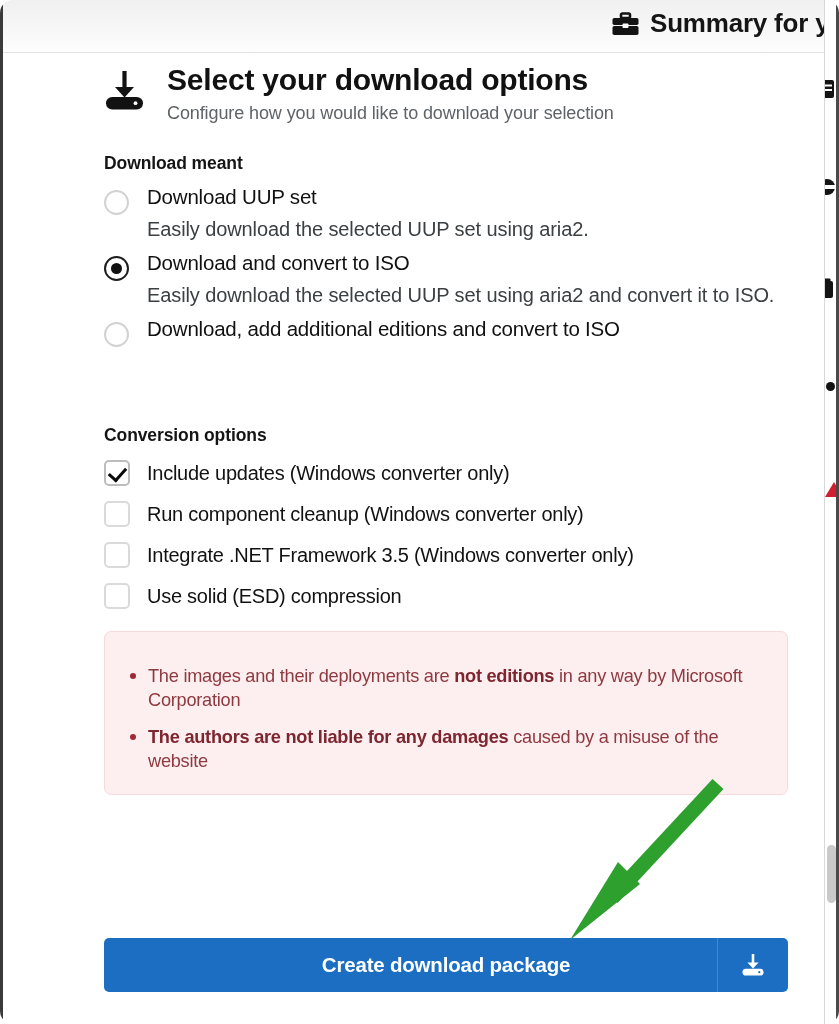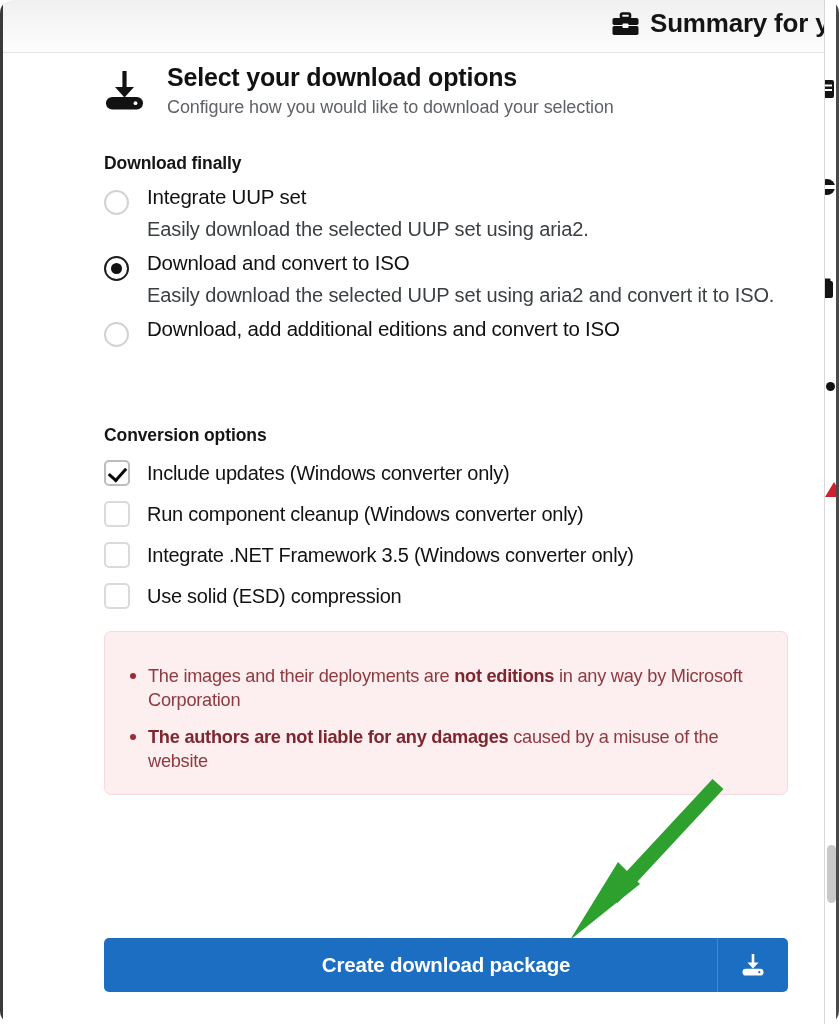--- a/index.html
+++ b/index.html
@@ -53,21 +53,21 @@
   .card{
     position:absolute;left:3px;top:53px;width:821px;height:971px;
     background:#ffffff;z-index:10;
   }
   .sec-head{
     position:absolute;left:99px;top:10px;
     display:flex;align-items:flex-start;gap:20px;
   }
   .dl-icon{width:45px;height:45px;margin-top:5px;flex:none;}
   .sec-title{
-    font-size:25px;font-weight:bold;color:#111111;
+    font-size:30px;font-weight:bold;color:#111111;
     line-height:1.15;margin:0;letter-spacing:-0.2px;
   }
   .sec-sub{
     font-size:18px;color:#5f6368;line-height:1.3;
     margin-top:4px;letter-spacing:-0.1px;
   }
   .grp-title{
     position:absolute;left:101px;
     font-size:17.5px;font-weight:bold;color:#151515;
     letter-spacing:-0.1px;
@@ -197,26 +197,26 @@
           <rect x="4" y="29" width="37" height="12.5" rx="6.2" fill="#121212"></rect>
           <circle cx="33.5" cy="35.2" r="1.9" fill="#ffffff"></circle>
         </svg>
       </span>
       <div>
         <div class="sec-title">Select your download options</div>
         <div class="sec-sub">Configure how you would like to download your selection</div>
       </div>
     </div>
 
-    <div class="grp-title" style="top:100px">Download finally</div>
+    <div class="grp-title" style="top:100px">Download meant</div>
 
     <div class="opt" style="top:132px">
       <span class="radio"></span>
       <div class="opt-body">
-        <div class="opt-label">Integrate UUP set</div>
+        <div class="opt-label">Download UUP set</div>
         <div class="opt-desc">Easily download the selected UUP set using aria2.</div>
       </div>
     </div>
 
     <div class="opt" style="top:198px">
       <span class="radio on"></span>
       <div class="opt-body">
         <div class="opt-label">Download and convert to ISO</div>
         <div class="opt-desc">Easily download the selected UUP set using aria2 and convert it to ISO.</div>
       </div>

